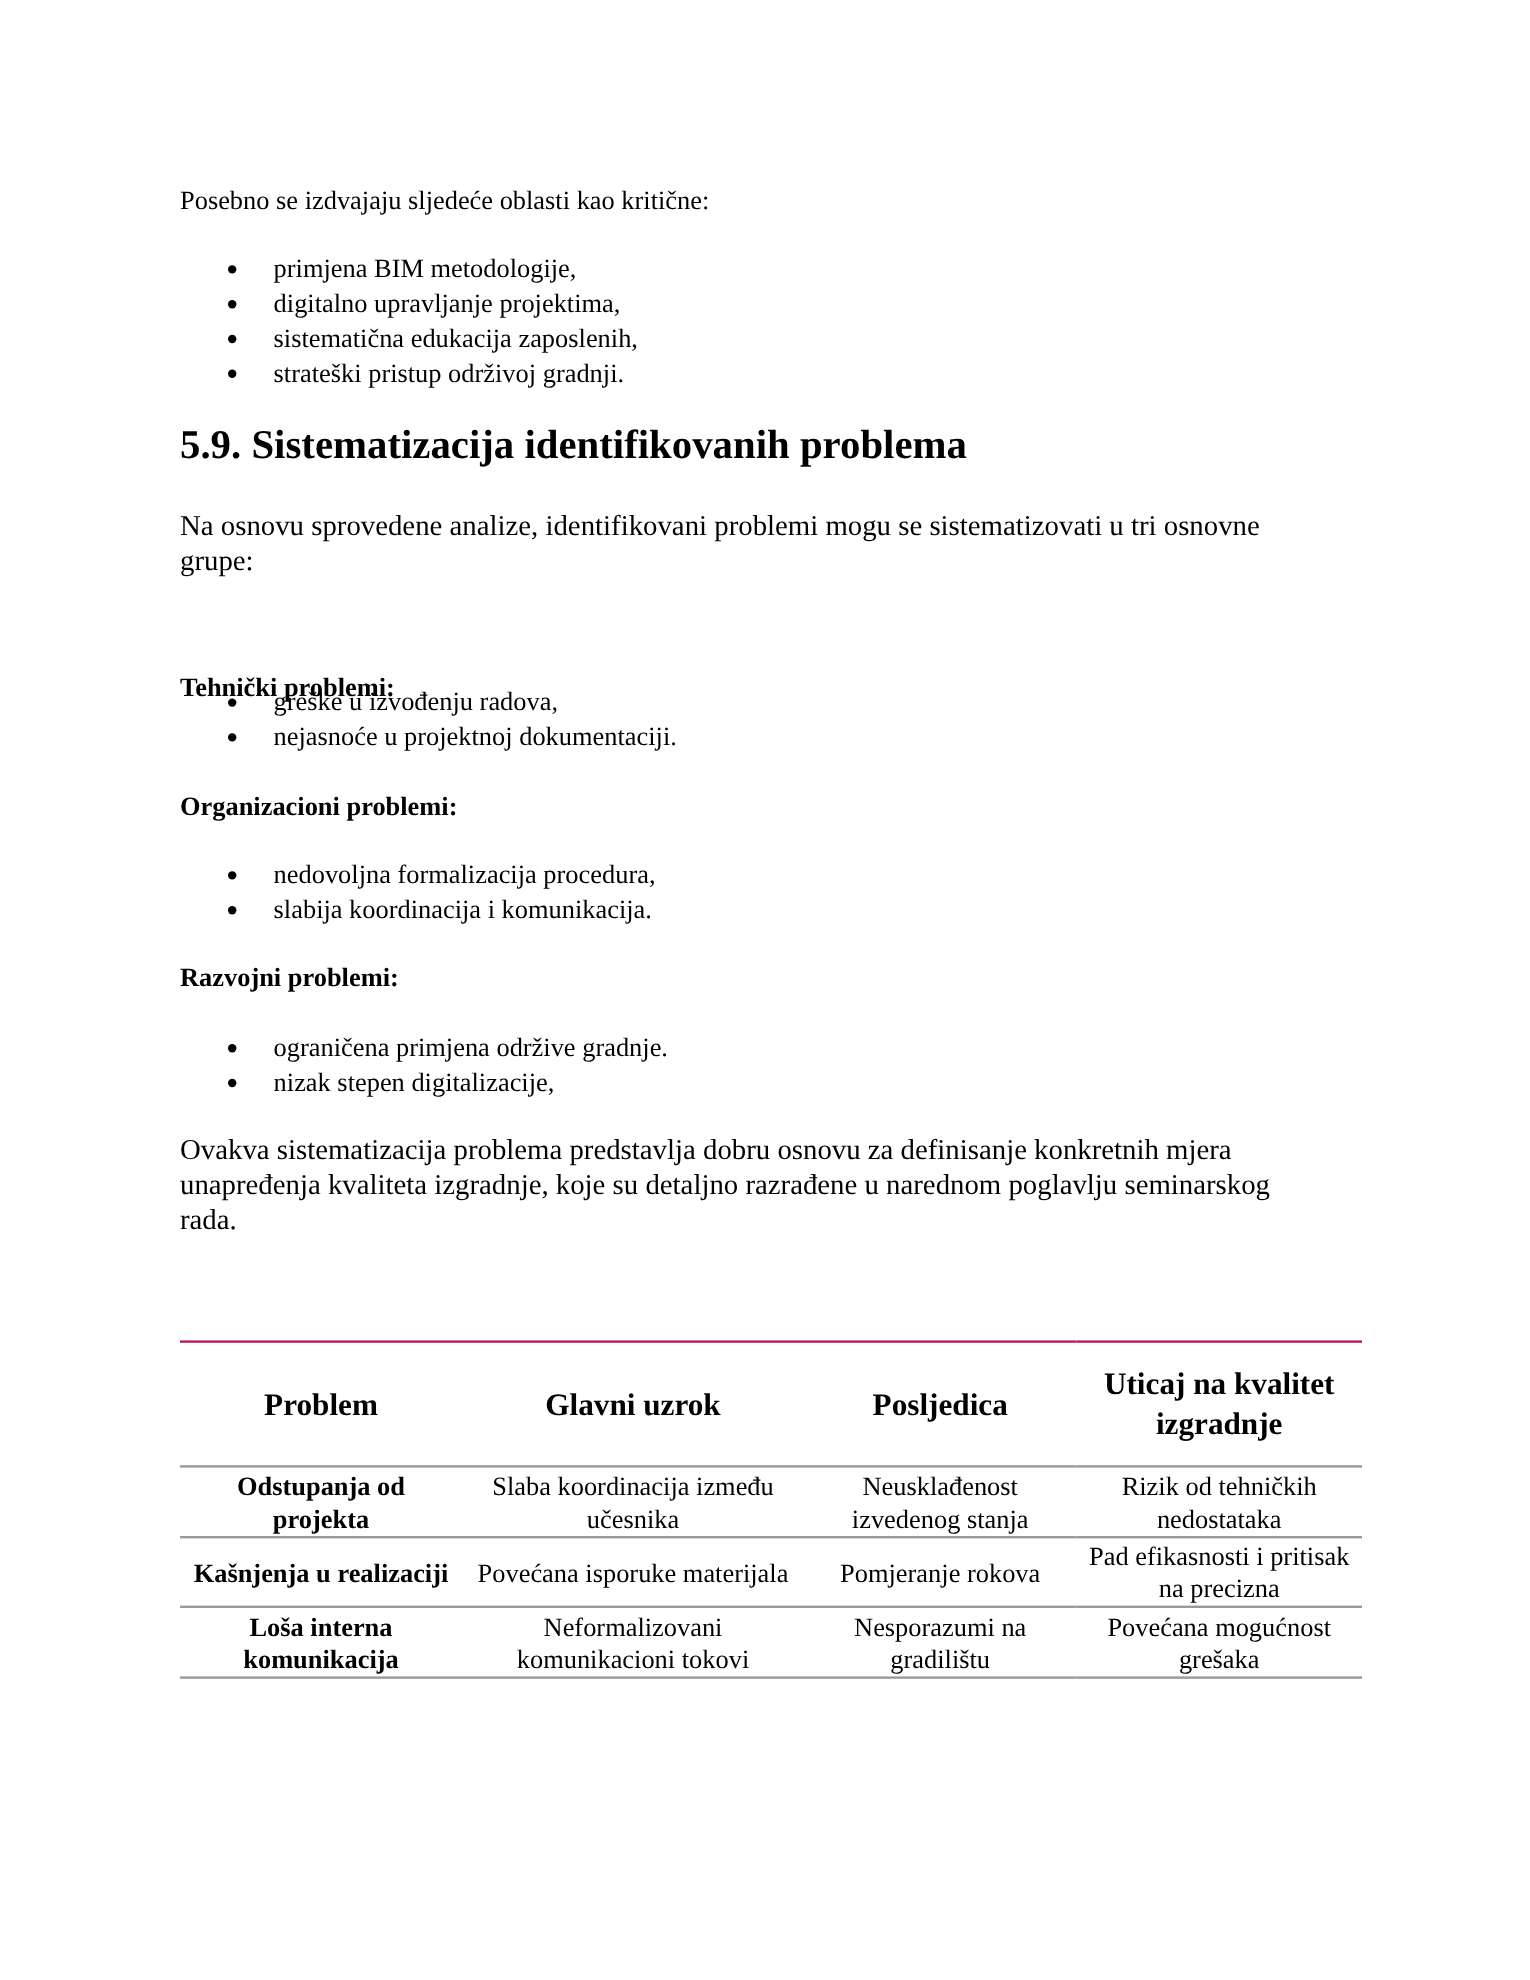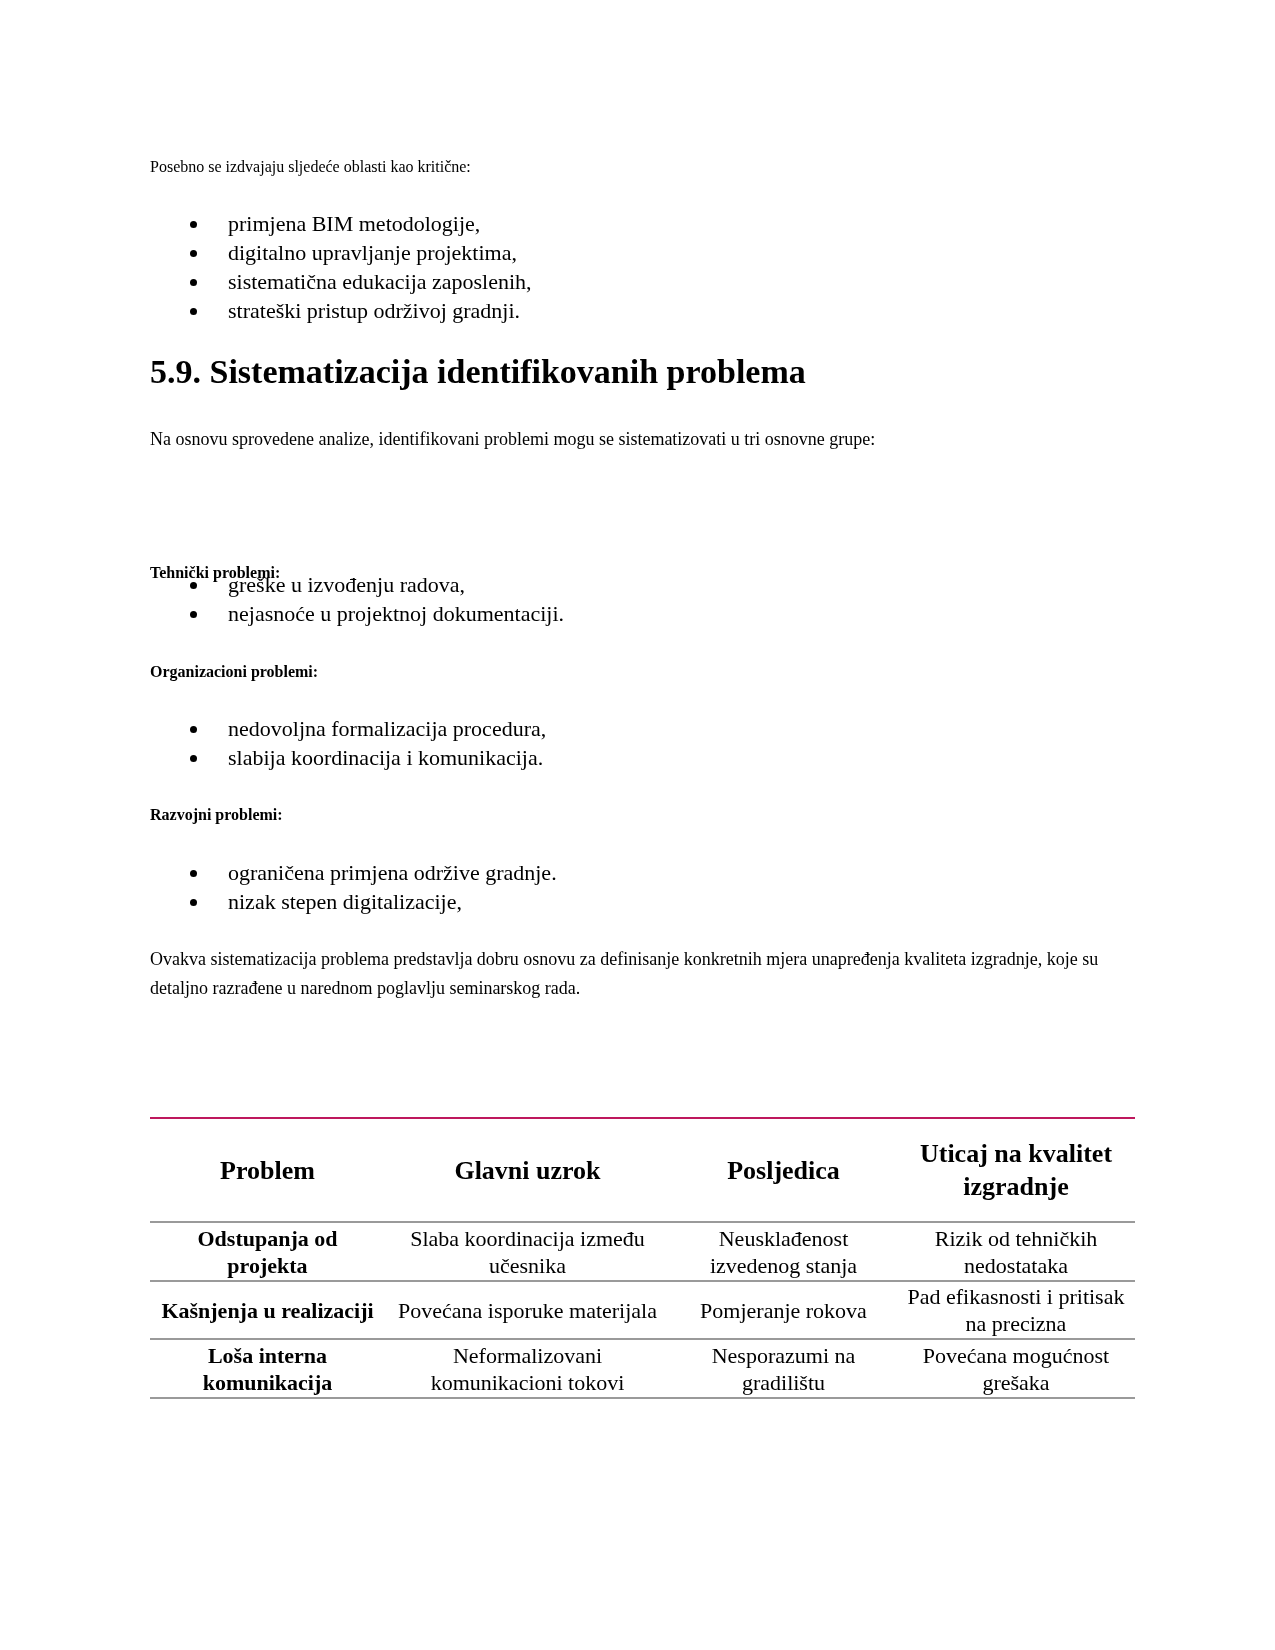--- a/index.html
+++ b/index.html
@@ -1,25 +1,25 @@
 <!DOCTYPE html>
 <html><head>
 <meta charset="utf-8">
 <style>
   html, body { margin: 0; padding: 0; background: #ffffff; }
   body { width: 1275px; height: 1650px; position: relative; overflow: hidden;
          font-family: "Liberation Serif", "DejaVu Serif", serif; color: #000; }
   .abs { position: absolute; }
-  .p { font-size: 16px; line-height: 29px; white-space: nowrap; }
+  .p { font-size: 22px; line-height: 29px; white-space: nowrap; }
   .bold { font-weight: bold; }
   .bullet-list { position: absolute; left: 150px; margin: 0; padding: 0; list-style: none; }
   .bullet-list li { position: relative; padding-left: 78px; font-size: 22px; line-height: 29px; white-space: nowrap; }
   .bullet-dot { position: absolute; left: 40px; top: 12px; width: 7px; height: 7px; border-radius: 50%; background: #000; }
   h2.section { position: absolute; left: 150px; top: 352px; margin: 0; font-size: 34px; font-weight: bold; line-height: 40px; white-space: nowrap; }
-  .para { position: absolute; left: 150px; width: 960px; font-size: 18px; line-height: 29px; margin: 0; }
+  .para { position: absolute; left: 150px; width: 960px; font-size: 24px; line-height: 29px; margin: 0; }
 
   table.prob-table { position: absolute; left: 150px; top: 1117px; width: 985px; border-collapse: collapse; table-layout: fixed; }
   table.prob-table th, table.prob-table td { text-align: center; vertical-align: middle; padding: 0 6px; border-bottom: 2px solid #9a9a9a; }
   table.prob-table thead tr { border-top: 2px solid #be185d; }
   table.prob-table th { font-size: 26px; font-weight: bold; line-height: 33px; height: 102px; }
   table.prob-table td { font-size: 22px; line-height: 27px; }
   table.prob-table td.problem-cell { font-weight: bold; }
   col.c1 { width: 235px; } col.c2 { width: 285px; } col.c3 { width: 227px; } col.c4 { width: 238px; }
   tr.r1 td { height: 84px; } tr.r2 td { height: 57px; } tr.r3 td { height: 56px; } tr.r4 td { height: 57px; }
 </style>

